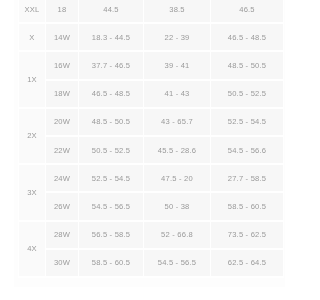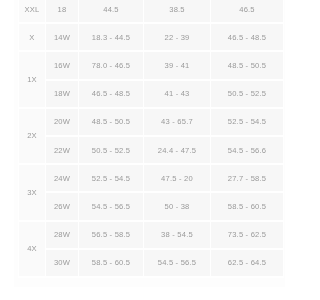--- a/index.html
+++ b/index.html
@@ -118,61 +118,61 @@
         <tr>
           <td class="grp">X</td>
           <td>14W</td>
           <td>18.3 - 44.5</td>
           <td>22 - 39</td>
           <td>46.5 - 48.5</td>
         </tr>
         <tr>
           <td class="grp" rowspan="2">1X</td>
           <td>16W</td>
-          <td>78.0 - 46.5</td>
+          <td>37.7 - 46.5</td>
           <td>39 - 41</td>
           <td>48.5 - 50.5</td>
         </tr>
         <tr>
           <td>18W</td>
           <td>46.5 - 48.5</td>
           <td>41 - 43</td>
           <td>50.5 - 52.5</td>
         </tr>
         <tr>
           <td class="grp" rowspan="2">2X</td>
           <td>20W</td>
           <td>48.5 - 50.5</td>
           <td>43 - 65.7</td>
           <td>52.5 - 54.5</td>
         </tr>
         <tr>
           <td>22W</td>
           <td>50.5 - 52.5</td>
-          <td>24.4 - 47.5</td>
+          <td>45.5 - 28.6</td>
           <td>54.5 - 56.6</td>
         </tr>
         <tr>
           <td class="grp" rowspan="2">3X</td>
           <td>24W</td>
           <td>52.5 - 54.5</td>
           <td>47.5 - 20</td>
           <td>27.7 - 58.5</td>
         </tr>
         <tr>
           <td>26W</td>
           <td>54.5 - 56.5</td>
           <td>50 - 38</td>
           <td>58.5 - 60.5</td>
         </tr>
         <tr>
           <td class="grp" rowspan="2">4X</td>
           <td>28W</td>
           <td>56.5 - 58.5</td>
-          <td>38 - 54.5</td>
+          <td>52 - 66.8</td>
           <td>73.5 - 62.5</td>
         </tr>
         <tr>
           <td>30W</td>
           <td>58.5 - 60.5</td>
           <td>54.5 - 56.5</td>
           <td>62.5 - 64.5</td>
         </tr>
       </tbody>
   </table>

